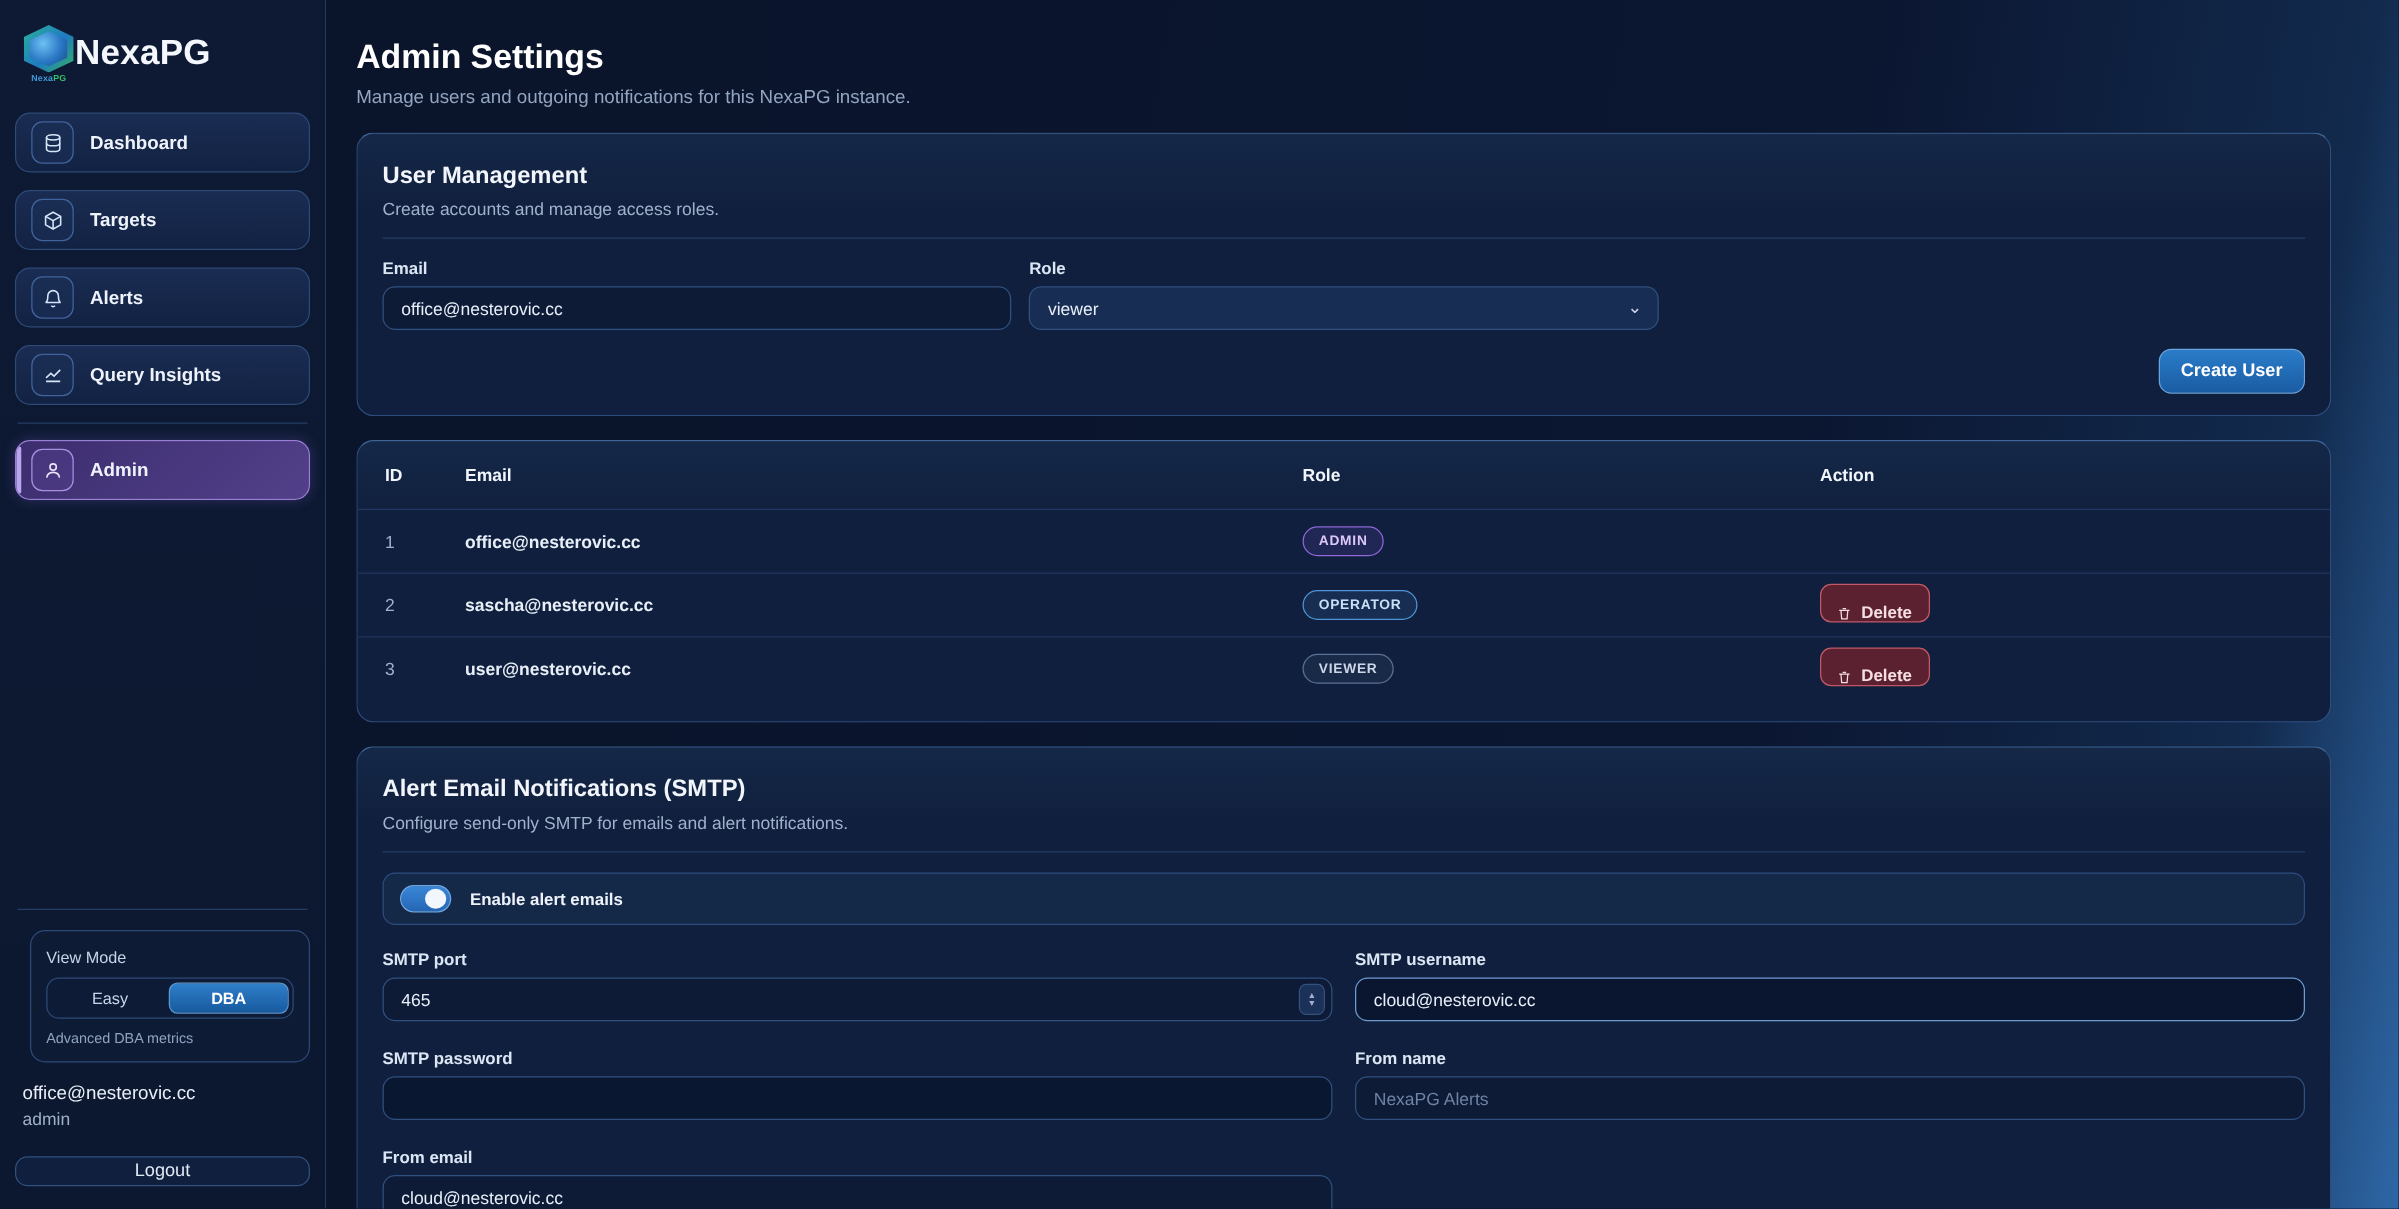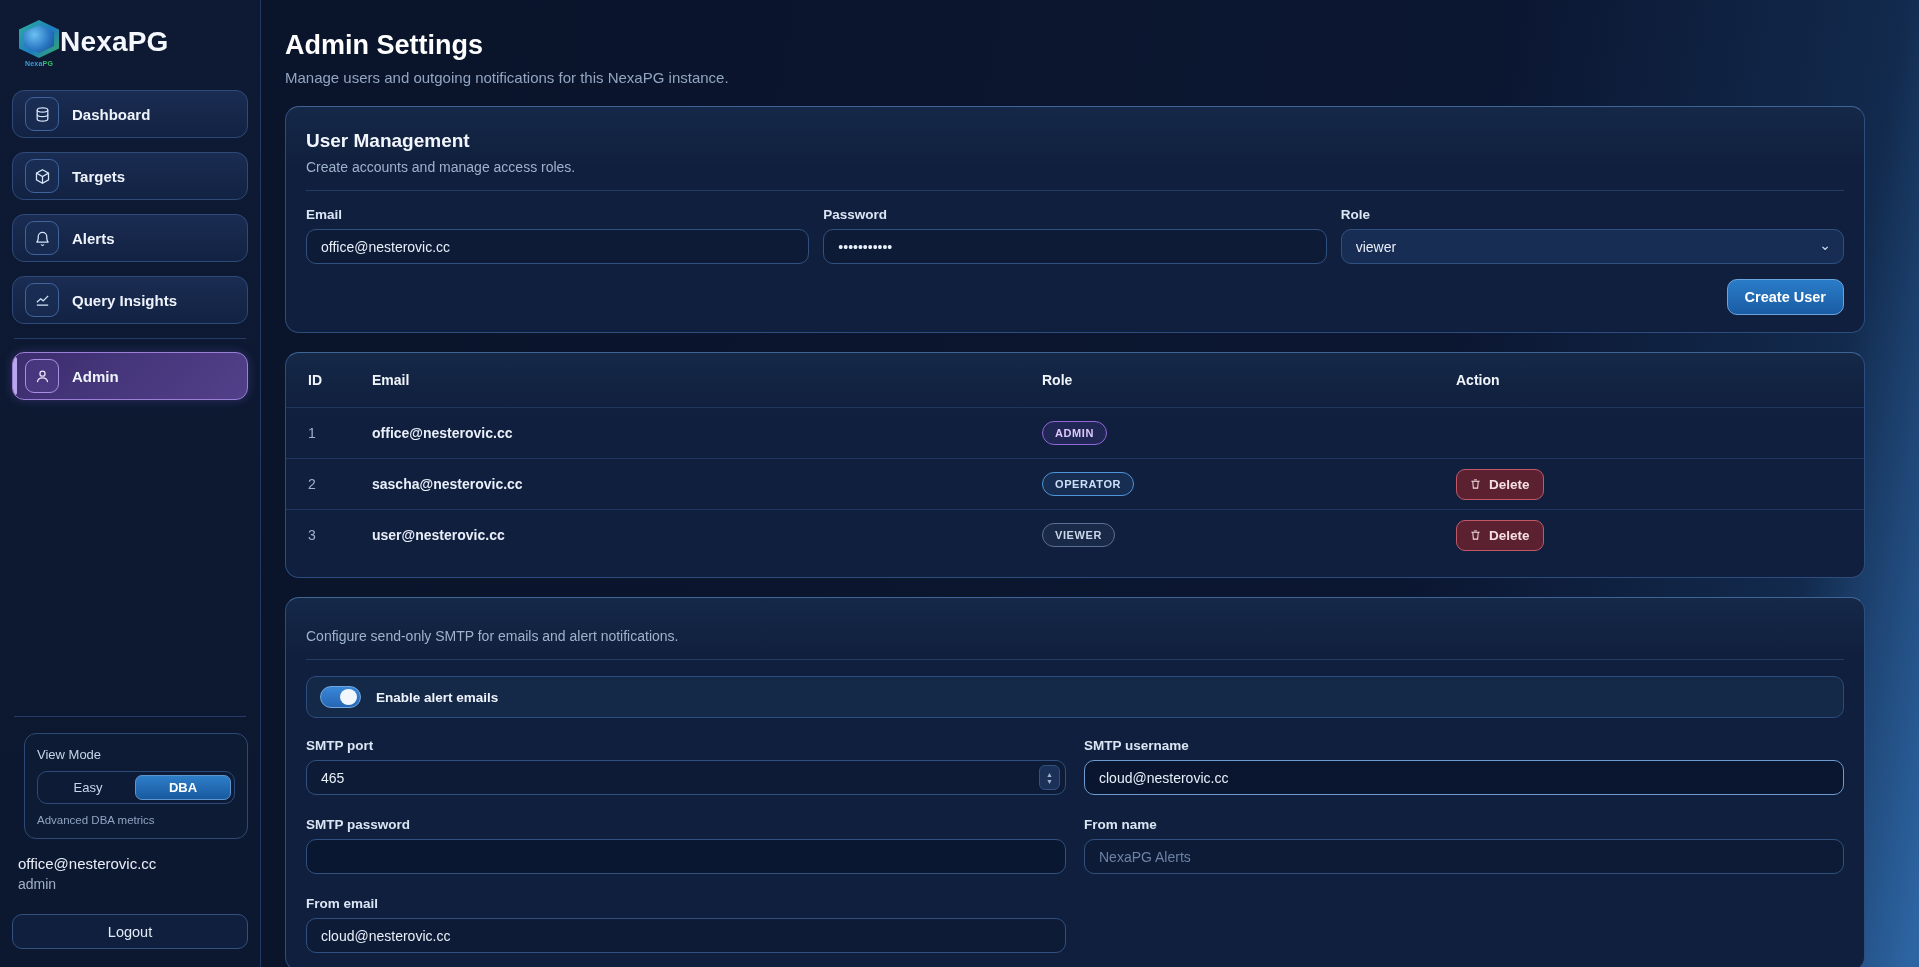--- a/index.html
+++ b/index.html
@@ -66,21 +66,21 @@
   .seg { flex:1; display:flex; align-items:center; justify-content:center; font-size:13px; color:#c9d6ea; border-radius:7px; cursor:pointer; }
   .seg.active {
     background:linear-gradient(180deg,#2e7ec8 0%,#175a9f 100%);
     border:1px solid #5e97cf; color:#ffffff; font-weight:700;
   }
   .vm-hint { font-size:11.5px; color:#8fa3c0; margin-top:10px; }
   .side-user { padding:16px 6px 0 6px; }
   .side-email { font-size:15px; color:#e9eff8; }
   .side-role { font-size:14px; color:#9fb0c8; margin-top:4px; }
   .logout {
-    width:100%; height:35px; margin-top:22px;
+    width:100%; height:24px; margin-top:22px;
     background:#0f1f3d; border:1px solid #31517f; border-radius:10px;
     color:#e2eaf6; font-size:14.5px; font-family:inherit; cursor:pointer;
   }
 
   
   .main {
     flex:1; height:100%; overflow:hidden;
     background:linear-gradient(100deg,#0a142a 0%,#0b1631 68%,#122a4d 90%,#2d65a3 99.5%);
     padding:30px 54px 0 24px;
   }
@@ -127,21 +127,21 @@
   .c-id { font-size:14px; color:#9fb2cc; }
   .c-email { font-size:14px; font-weight:700; color:#e8eff9; }
   .badge {
     display:inline-block; padding:5px 12px; border-radius:999px;
     font-size:11px; font-weight:700; letter-spacing:.6px;
   }
   .badge.admin    { border:1px solid #9066d8; color:#dcc8fa; background:rgba(110,75,190,.18); }
   .badge.operator { border:1px solid #4e94d6; color:#cae0f6; background:rgba(55,110,180,.18); }
   .badge.viewer   { border:1px solid #5c6f94; color:#ccd6e8; background:rgba(80,100,140,.15); }
   .btn-delete {
-    display:inline-flex; align-items:center; gap:8px; height:31px; padding:0 13px;
+    display:inline-flex; align-items:flex-end; gap:8px; height:31px; padding:0 13px;
     background:#5c2130; border:1px solid #c05868; border-radius:9px;
     color:#f5dfe2; font-size:13.5px; font-weight:700; font-family:inherit; cursor:pointer;
   }
 
   
   .toggle-box {
     display:flex; align-items:center; gap:15px; height:42px; padding:0 13px;
     background:#142848; border:1px solid #2d4d7e; border-radius:10px;
   }
   .toggle-box .t-label { font-size:13.5px; font-weight:700; color:#eef3fb; }
@@ -249,24 +249,20 @@
 
     <section class="card">
       <div class="card-pad">
         <div class="card-title">User Management</div>
         <div class="card-sub">Create accounts and manage access roles.</div>
         <div class="card-div"></div>
         <div class="form3">
           <div>
             <div class="f-label">Email</div>
             <input class="input" type="text" value="office@nesterovic.cc" style="">
-          </div>
-          <div>
-            <div class="f-label">Password</div>
-            <input class="input" type="text" value="•••••••••••" style="">
           </div>
           <div>
             <div class="f-label">Role</div>
             <div class="select-wrap">
               <select>
                 <option>viewer</option>
               </select>
               <span class="chev">⌄</span>
             </div>
           </div>
@@ -317,20 +313,21 @@
                 <path d="M6 6l1.3 15h9.4L18 6"></path>
               </svg>
             <span>Delete</span>
           </button>
         </div>
       </div>
     </section>
 
     <section class="card">
       <div class="card-pad">
+        <div class="card-title">Alert Email Notifications (SMTP)</div>
         <div class="card-sub">Configure send-only SMTP for emails and alert notifications.</div>
         <div class="card-div"></div>
 
         <div class="toggle-box">
           <div class="toggle on">
               <div class="knob"></div>
             </div>
           <div class="t-label">Enable alert emails</div>
         </div>
 

